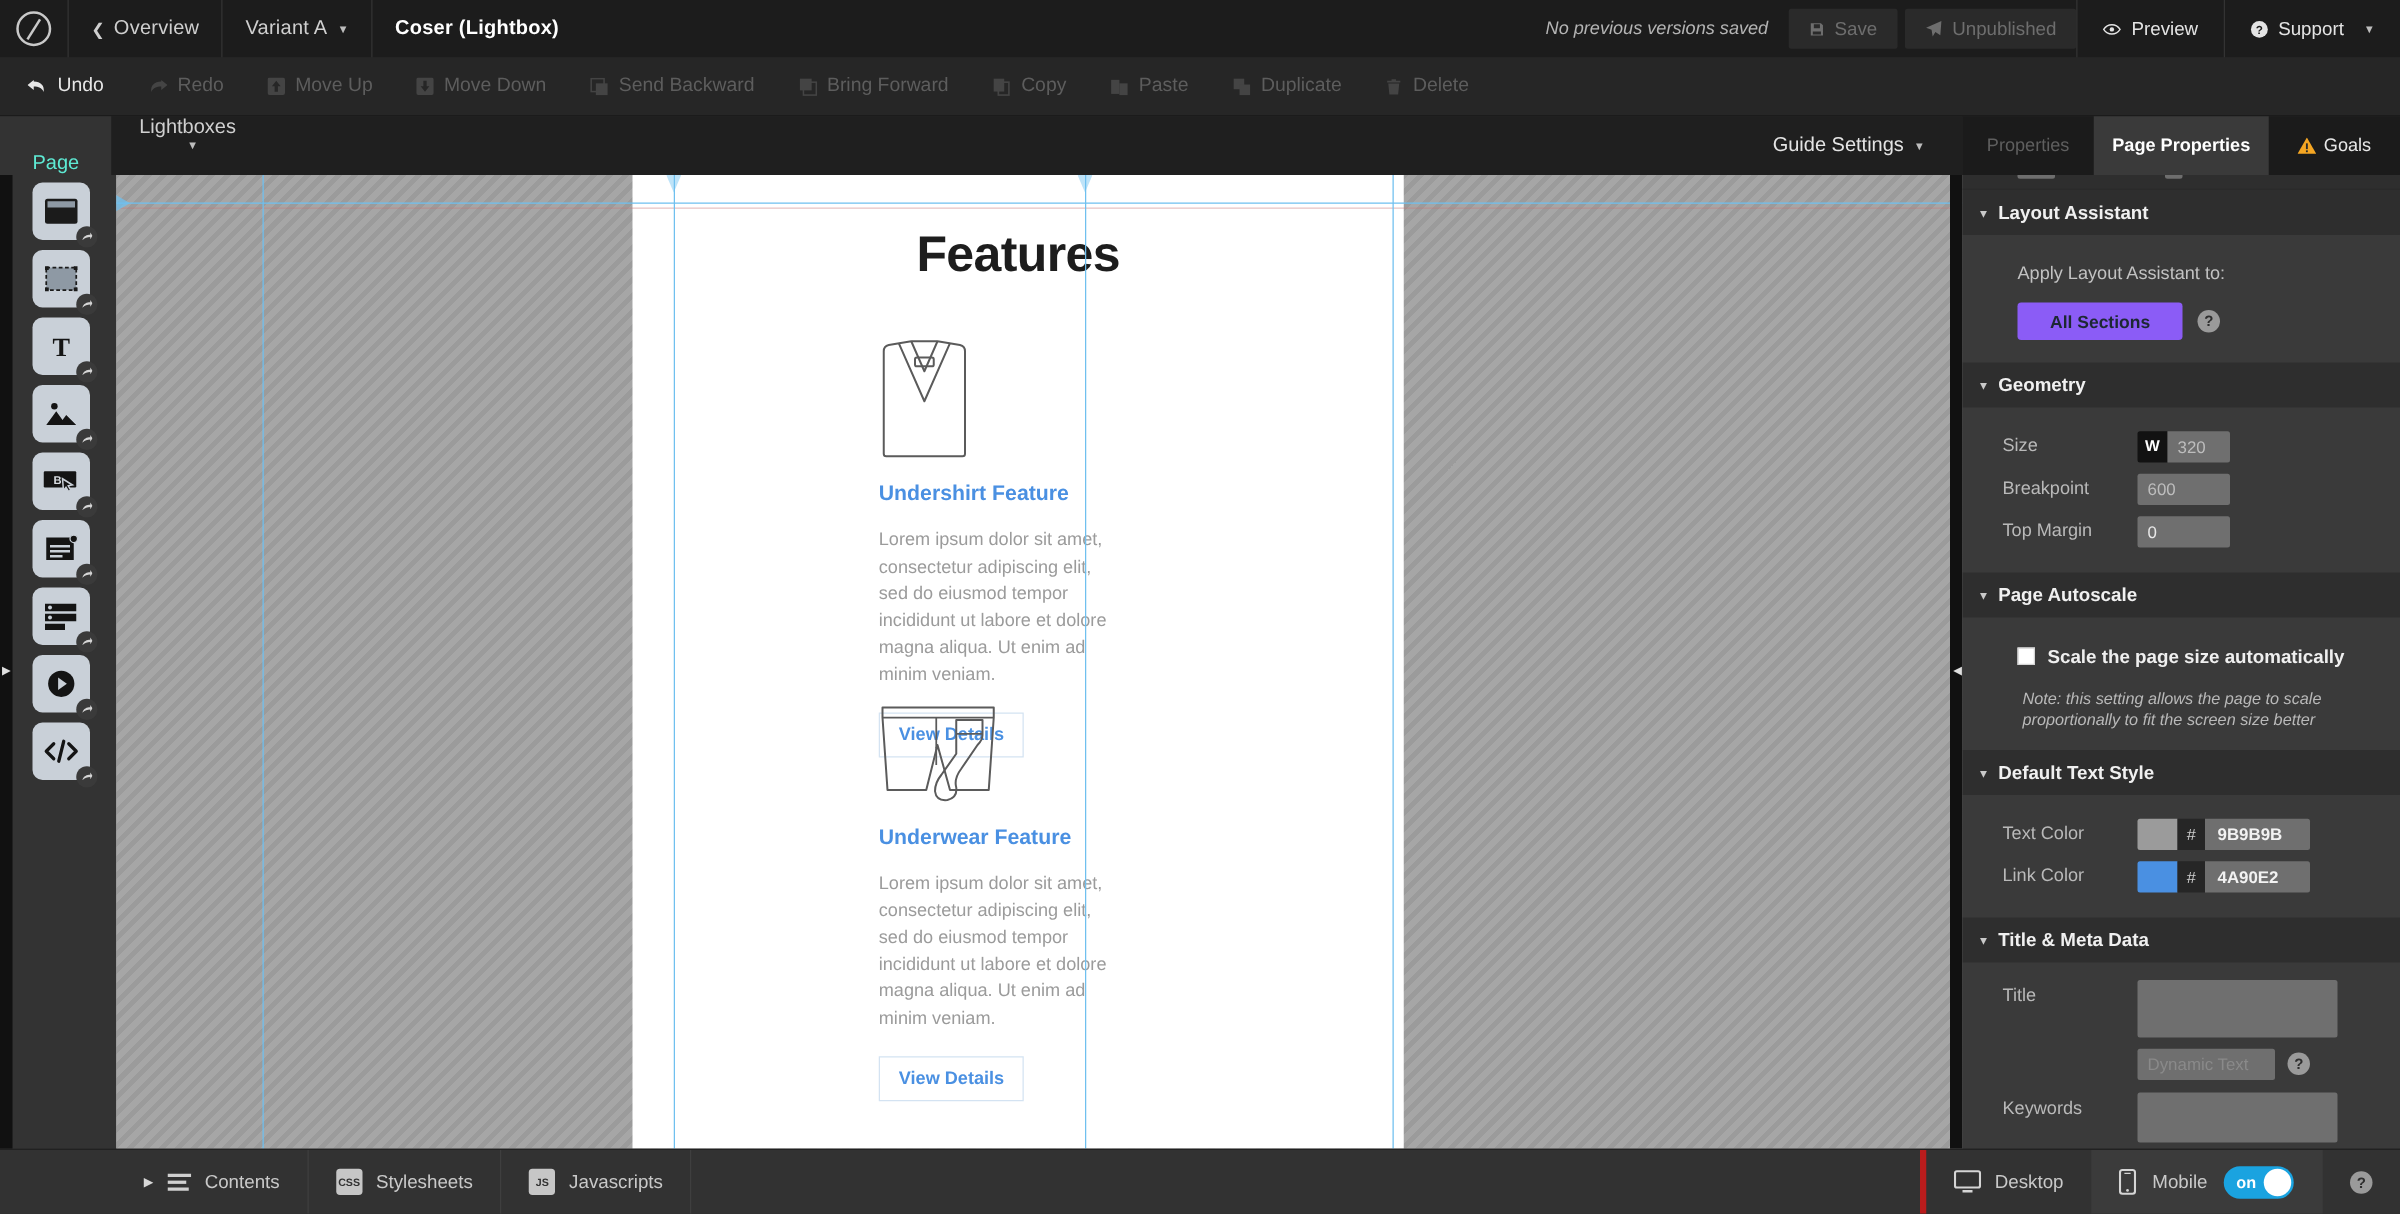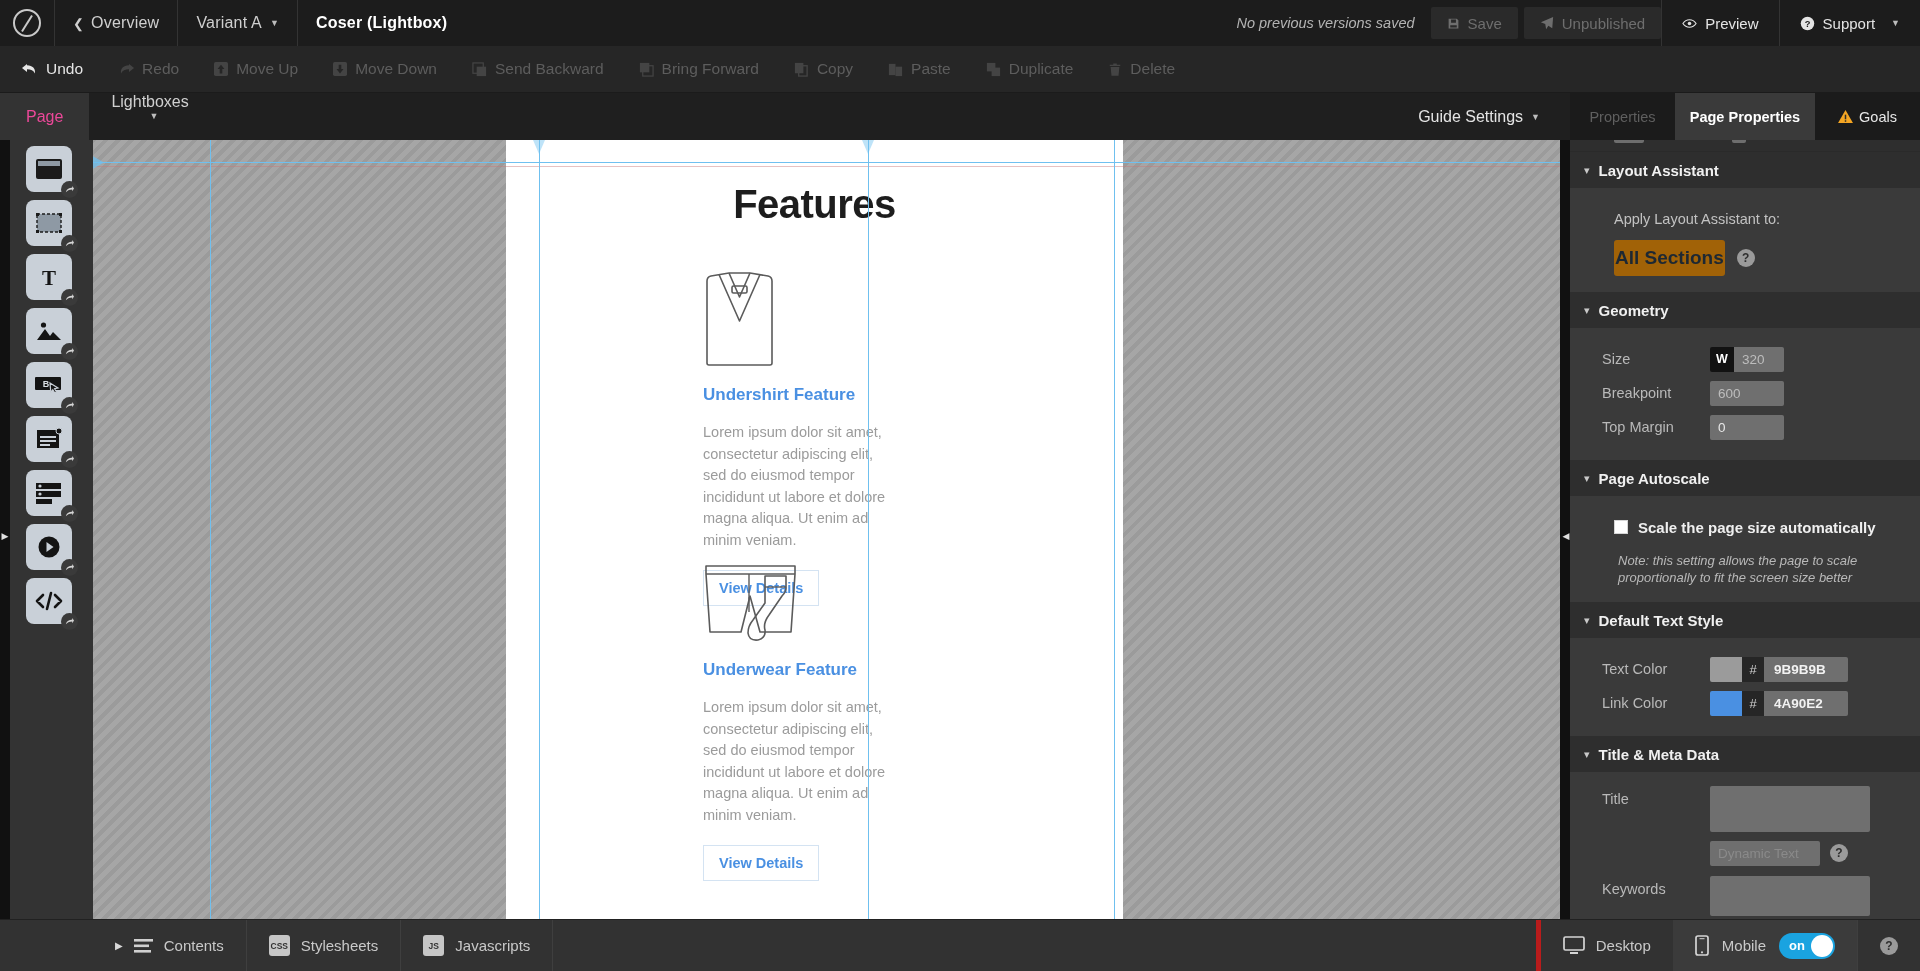--- a/index.html
+++ b/index.html
@@ -75,22 +75,22 @@
   .tb-item.enabled { color: #e6e6e6; }
   .tb-item.enabled .tb-ico { opacity: 1; }
   .tb-ico { opacity: .55; display: inline-flex; }
 
   
   .toolbar3 {
     position: absolute; top: 93px; left: 0; width: 1570px; height: 47px;
     background: #1f1f1f; display: flex; align-items: stretch;
   }
   .tab-page {
-    display: flex; align-items: center; padding: 0 26px;
-    background: #333; color: #ec4899; font-size: 16px;
+    display: flex; align-items: flex-end; padding: 0 26px;
+    background: #333; color: #5eead4; font-size: 16px;
   }
   .tab-lightboxes {
     display: flex; align-items: center; padding: 0 22px;
     color: #d0d0d0; font-size: 16px; cursor: pointer; flex-direction: column;
   }
   .tb3-spacer { flex: 1; }
   .tab-guide {
     display: flex; align-items: center; padding: 0 30px;
     color: #e4e4e4; font-size: 16px; cursor: pointer;
   }
@@ -227,22 +227,22 @@
   .sz-prefix {
     background: #121212; color: #fff; font-size: 12.5px; font-weight: bold;
     height: 25px; width: 24px; display: flex; align-items: center;
     justify-content: center; border-radius: 2px 0 0 2px;
   }
   .lbl-note {
     color: #b9b9b9; font-size: 13px; font-style: italic; line-height: 17px;
     padding: 8px 20px 0 48px;
   }
   .btn-allsections {
-    background: #a16207; color: #1d2833; font-size: 19px; font-weight: bold;
-    padding: 7px 1px; border-radius: 3px; cursor: pointer;
+    background: #8b5cf6; color: #1d2833; font-size: 14px; font-weight: bold;
+    padding: 7px 26px; border-radius: 3px; cursor: pointer;
   }
   .help-dot {
     width: 18px; height: 18px; border-radius: 50%; background: #9a9a9a;
     color: #2e2e2e; font-size: 12px; font-weight: bold;
     display: inline-flex; align-items: center; justify-content: center;
     cursor: pointer;
   }
   .chk {
     width: 14px; height: 14px; background: #fff; border: 1px solid #d5d5d5;
     flex: none; cursor: pointer;

